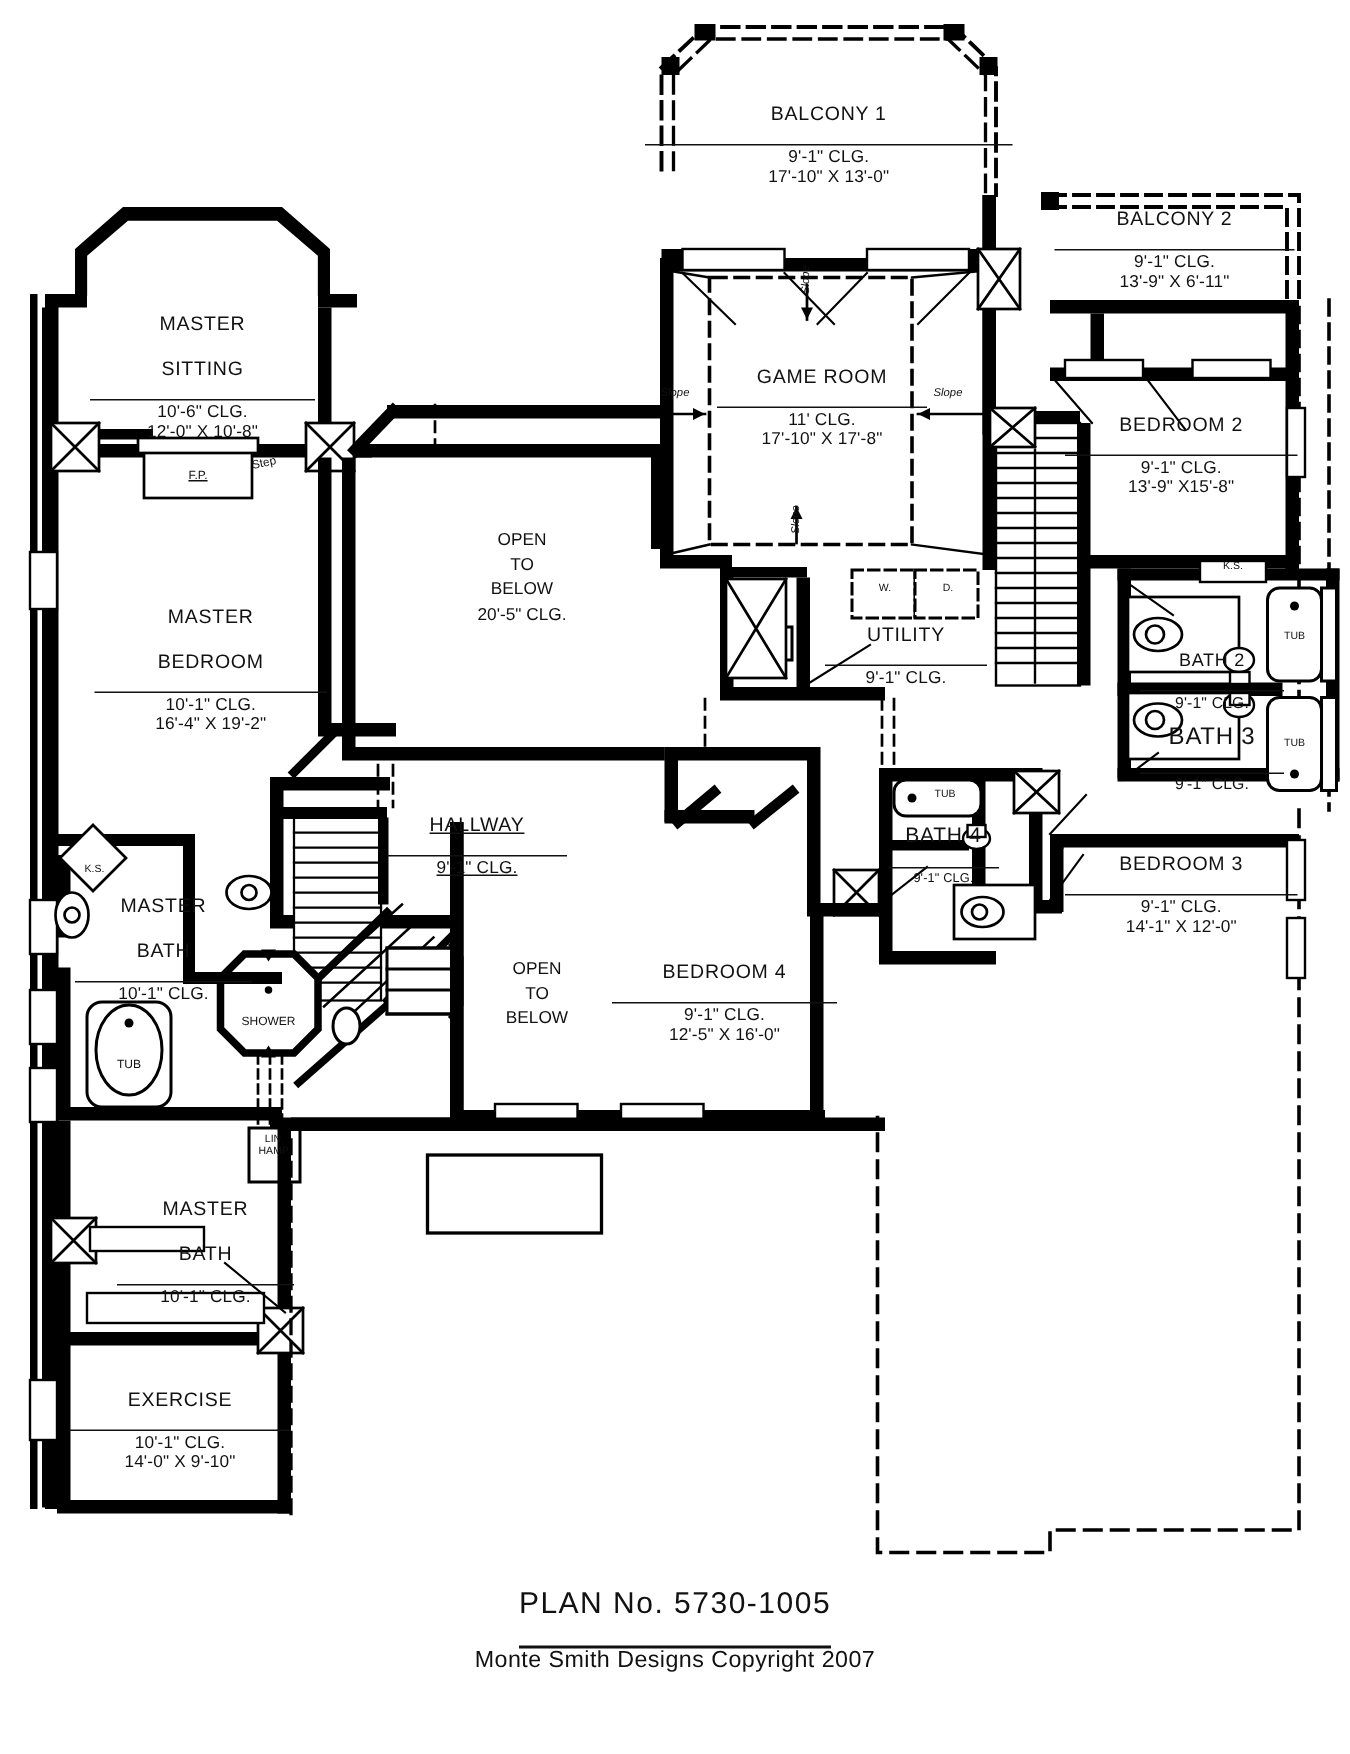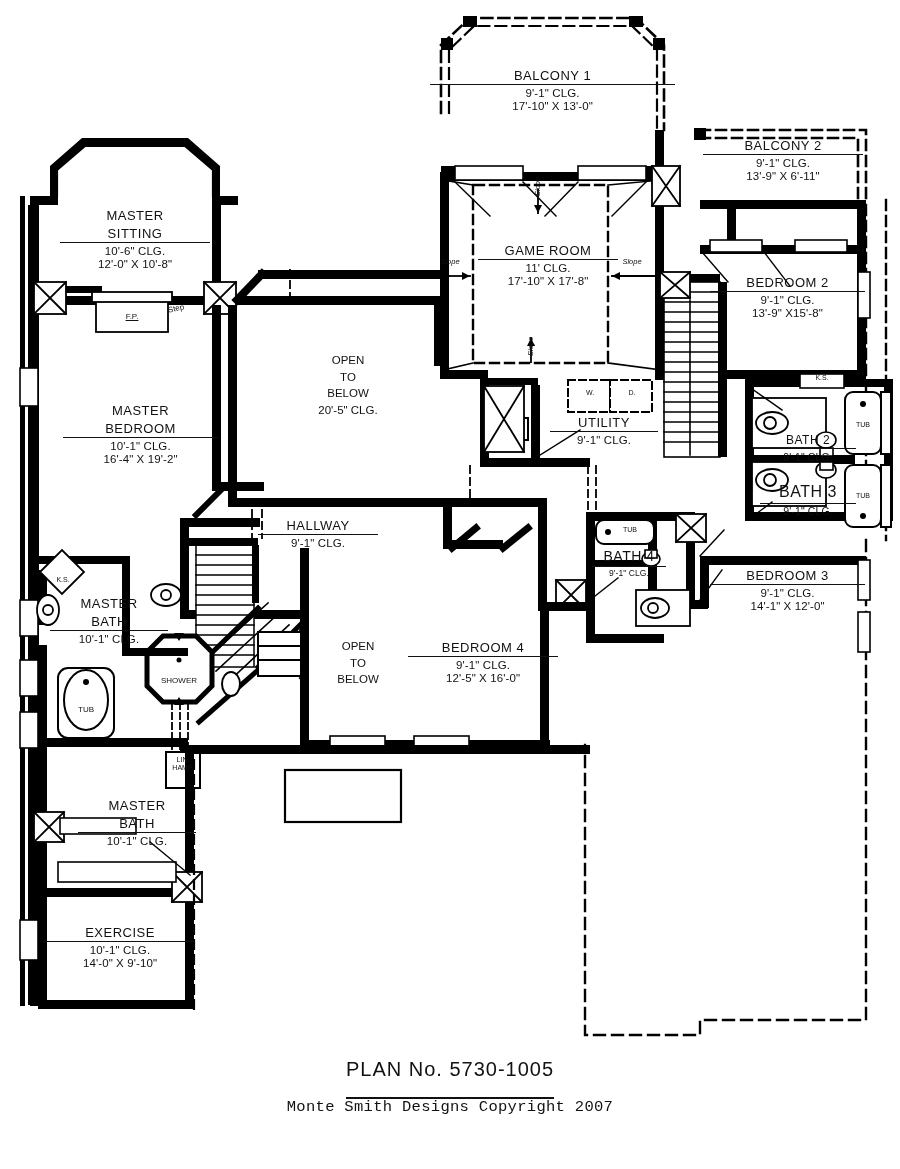--- a/index.html
+++ b/index.html
@@ -5,21 +5,21 @@
 <style>
   html,body{margin:0;padding:0;background:#ffffff;}
   body{width:900px;height:1169px;overflow:hidden;
        font-family:"Liberation Sans", sans-serif;color:#111;}
   #plan{position:relative;width:900px;height:1169px;background:#fff;}
   svg{display:block;}
   .lbl{position:absolute;text-align:center;line-height:1.18;
        font-family:"Liberation Sans", sans-serif;color:#111;
        white-space:nowrap;pointer-events:none;}
   .rname{font-size:13px;letter-spacing:.5px;display:block;
-         border-bottom:1.6px solid #111;padding-bottom:1px;margin-bottom:1.5px;}
+         border-bottom:1.6px solid #111;padding-bottom:13px;margin-bottom:1.5px;}
   .rname.nb{border-bottom:none;}
   .rdim{font-size:11.5px;display:block;letter-spacing:.1px;}
   .tiny{font-size:8px;letter-spacing:0;}
   .tiny2{font-size:7px;letter-spacing:0;}
   .slope{font-size:7.5px;font-style:italic;}
   .otb{font-size:11.5px;line-height:1.45;}
   .title-block{position:absolute;left:0;width:900px;text-align:center;}
   .t1{font-size:20px;letter-spacing:1px;display:inline-block;
       border-bottom:2px solid #111;padding-bottom:16px;}
   .t2{font-size:15.5px;letter-spacing:.3px;}
@@ -535,21 +535,21 @@
     <span class="rname">EXERCISE</span>
     <span class="rdim">10'-1" CLG.</span>
     <span class="rdim">14'-0" X 9'-10"</span>
   </div>
 
   <div class="lbl" style="left:550px;top:415px;width:108px;">
     <span class="rname">UTILITY</span>
     <span class="rdim">9'-1" CLG.</span>
   </div>
 
-  <div class="lbl" style="left:258px;top:518px;width:120px;">
+  <div class="lbl" style="left:258px;top:542px;width:120px;text-decoration:underline;">
     <span class="rname">HALLWAY</span>
     <span class="rdim">9'-1" CLG.</span>
   </div>
 
   <div class="lbl" style="left:760px;top:393px;width:96px;margin-top:40px;">
     <span class="rname" style="font-size:12px;">BATH 2</span>
     <span class="rdim" style="font-size:10.5px;">9'-1" CLG.</span>
   </div>
 
   <div class="lbl" style="left:760px;top:483px;width:96px;">
@@ -592,17 +592,17 @@
   </div>
 
   <div class="lbl slope" style="left:430px;top:258px;width:40px;">Slope</div>
   <div class="lbl slope" style="left:612px;top:258px;width:40px;">Slope</div>
   <div class="lbl slope rot" style="left:518px;top:182px;width:40px;">Slope</div>
   <div class="lbl slope rot" style="left:511px;top:342px;width:40px;">Slope</div>
 
   <div class="title-block" style="top:1058px;">
     <span class="t1">PLAN No. 5730-1005</span>
   </div>
-  <div class="title-block" style="top:1098px;font-family:Liberation Mono, monospace;">
+  <div class="title-block" style="top:1098px;">
     <span class="t2">Monte Smith Designs Copyright 2007</span>
   </div>
 
 </div>
 
 </body></html>

